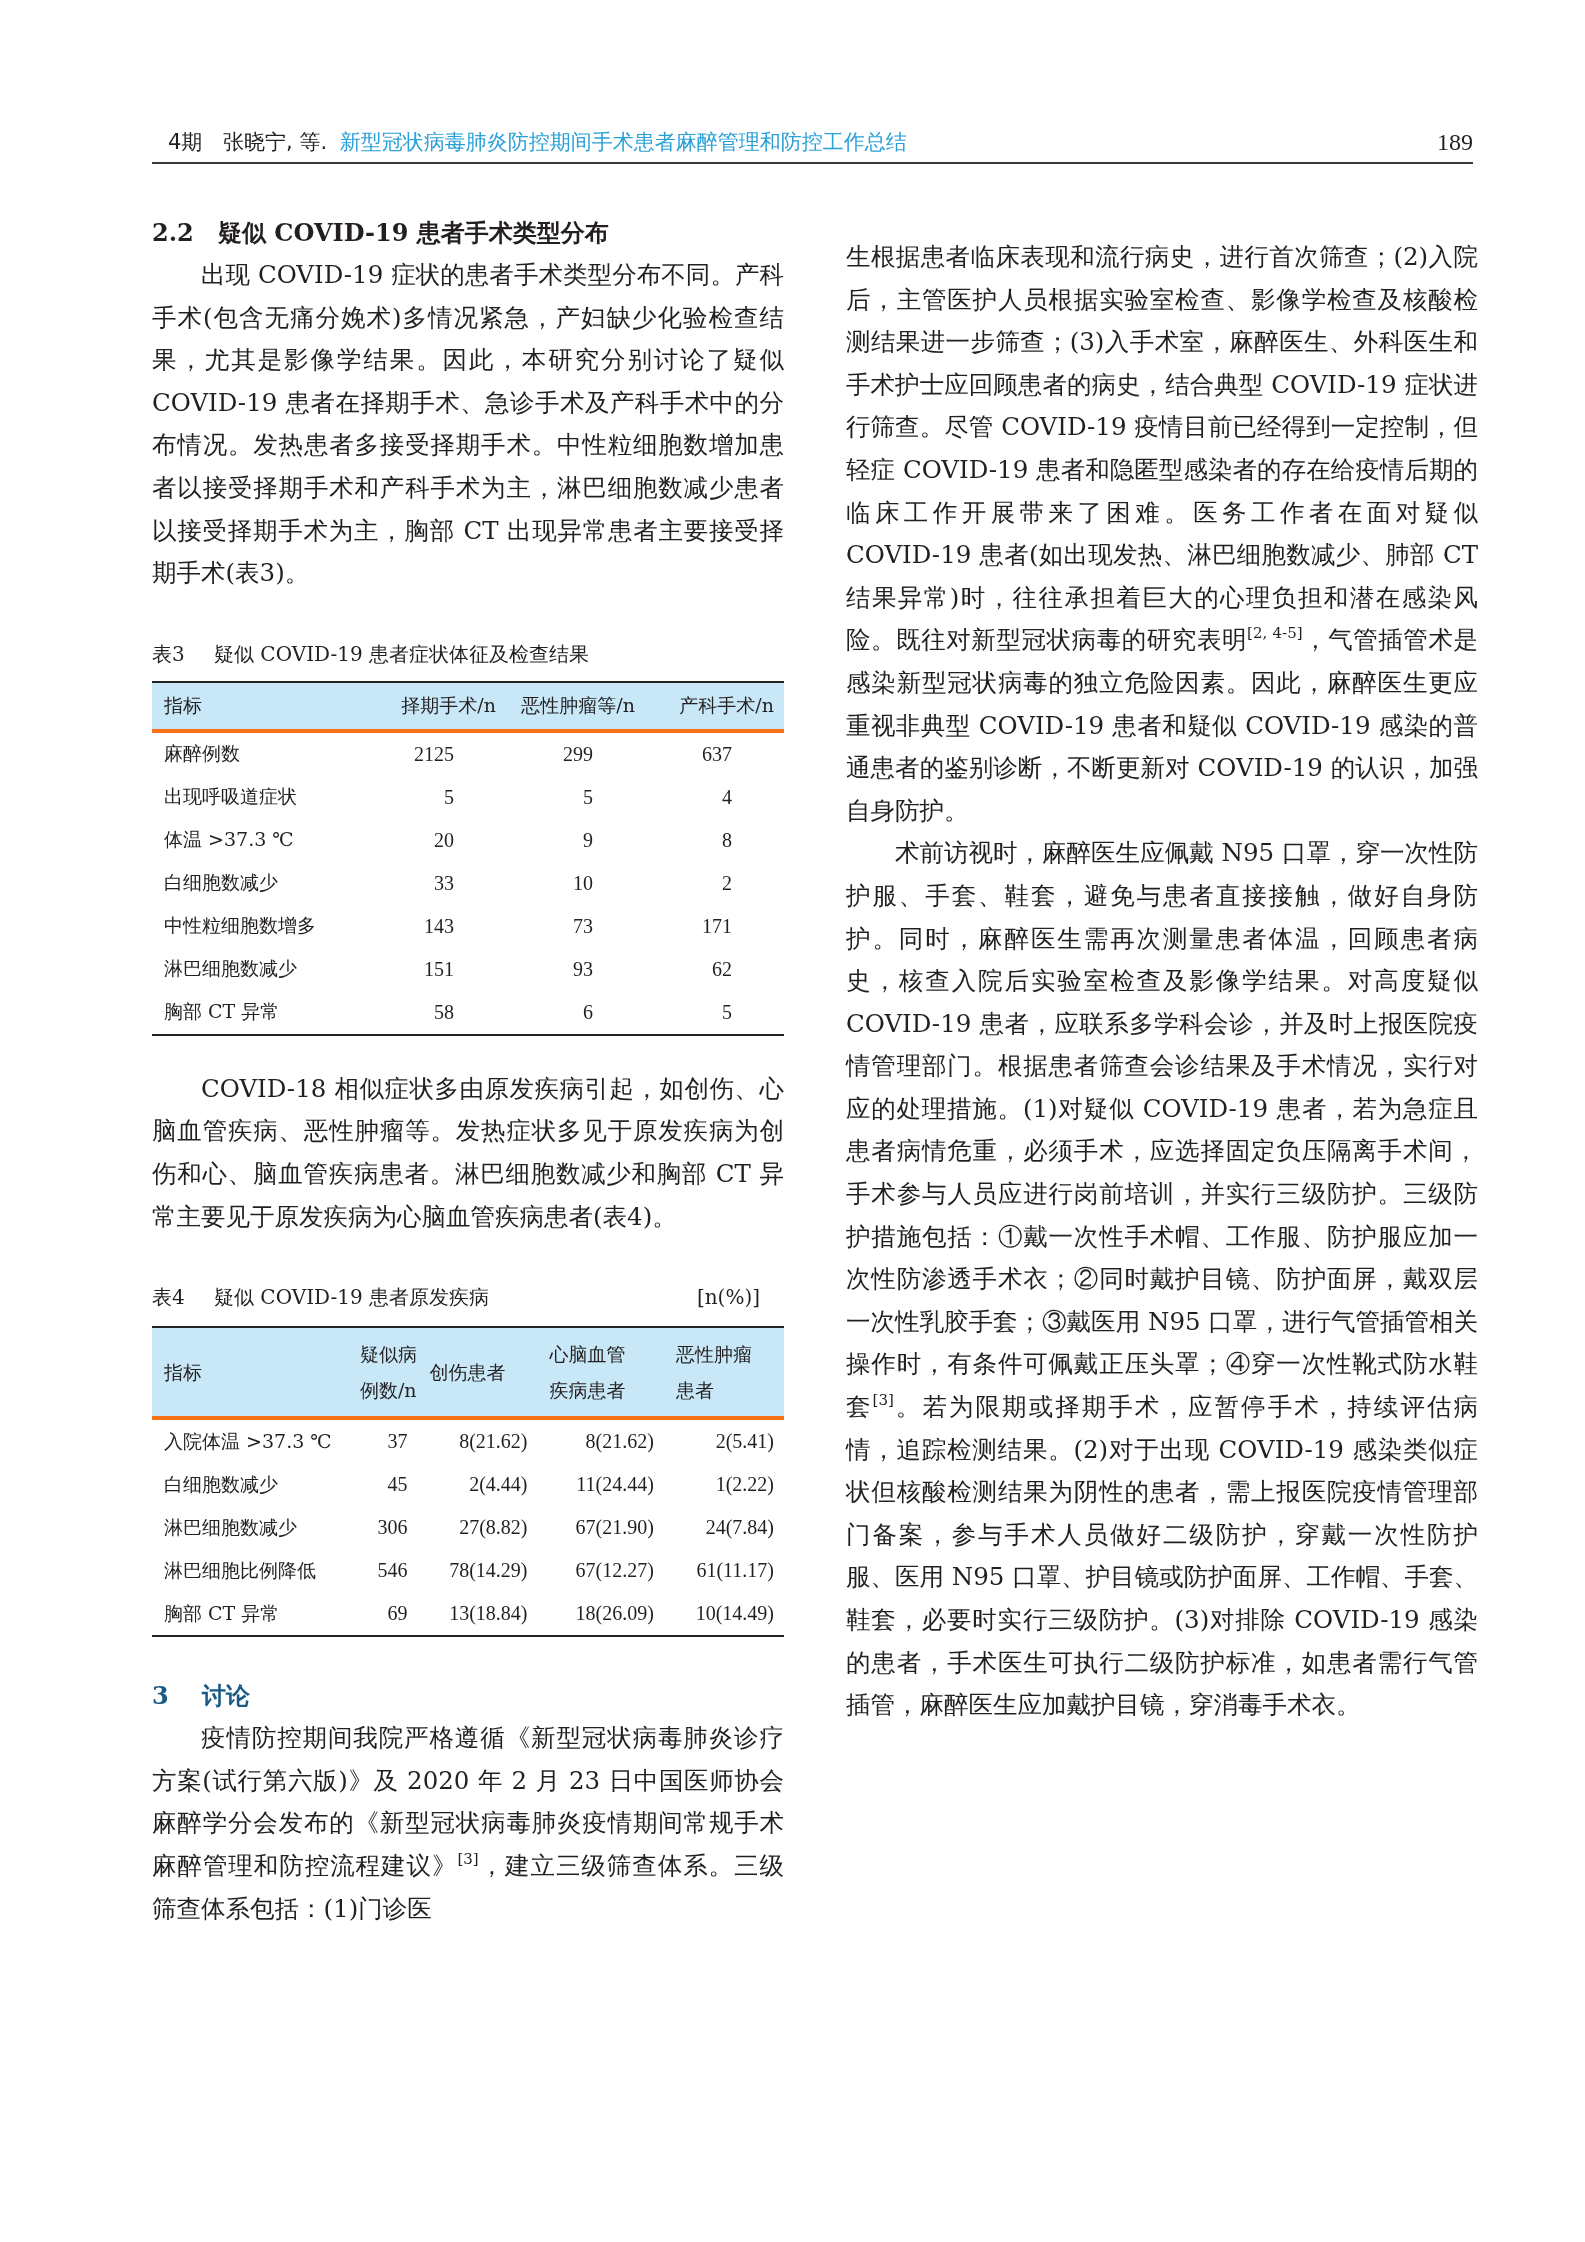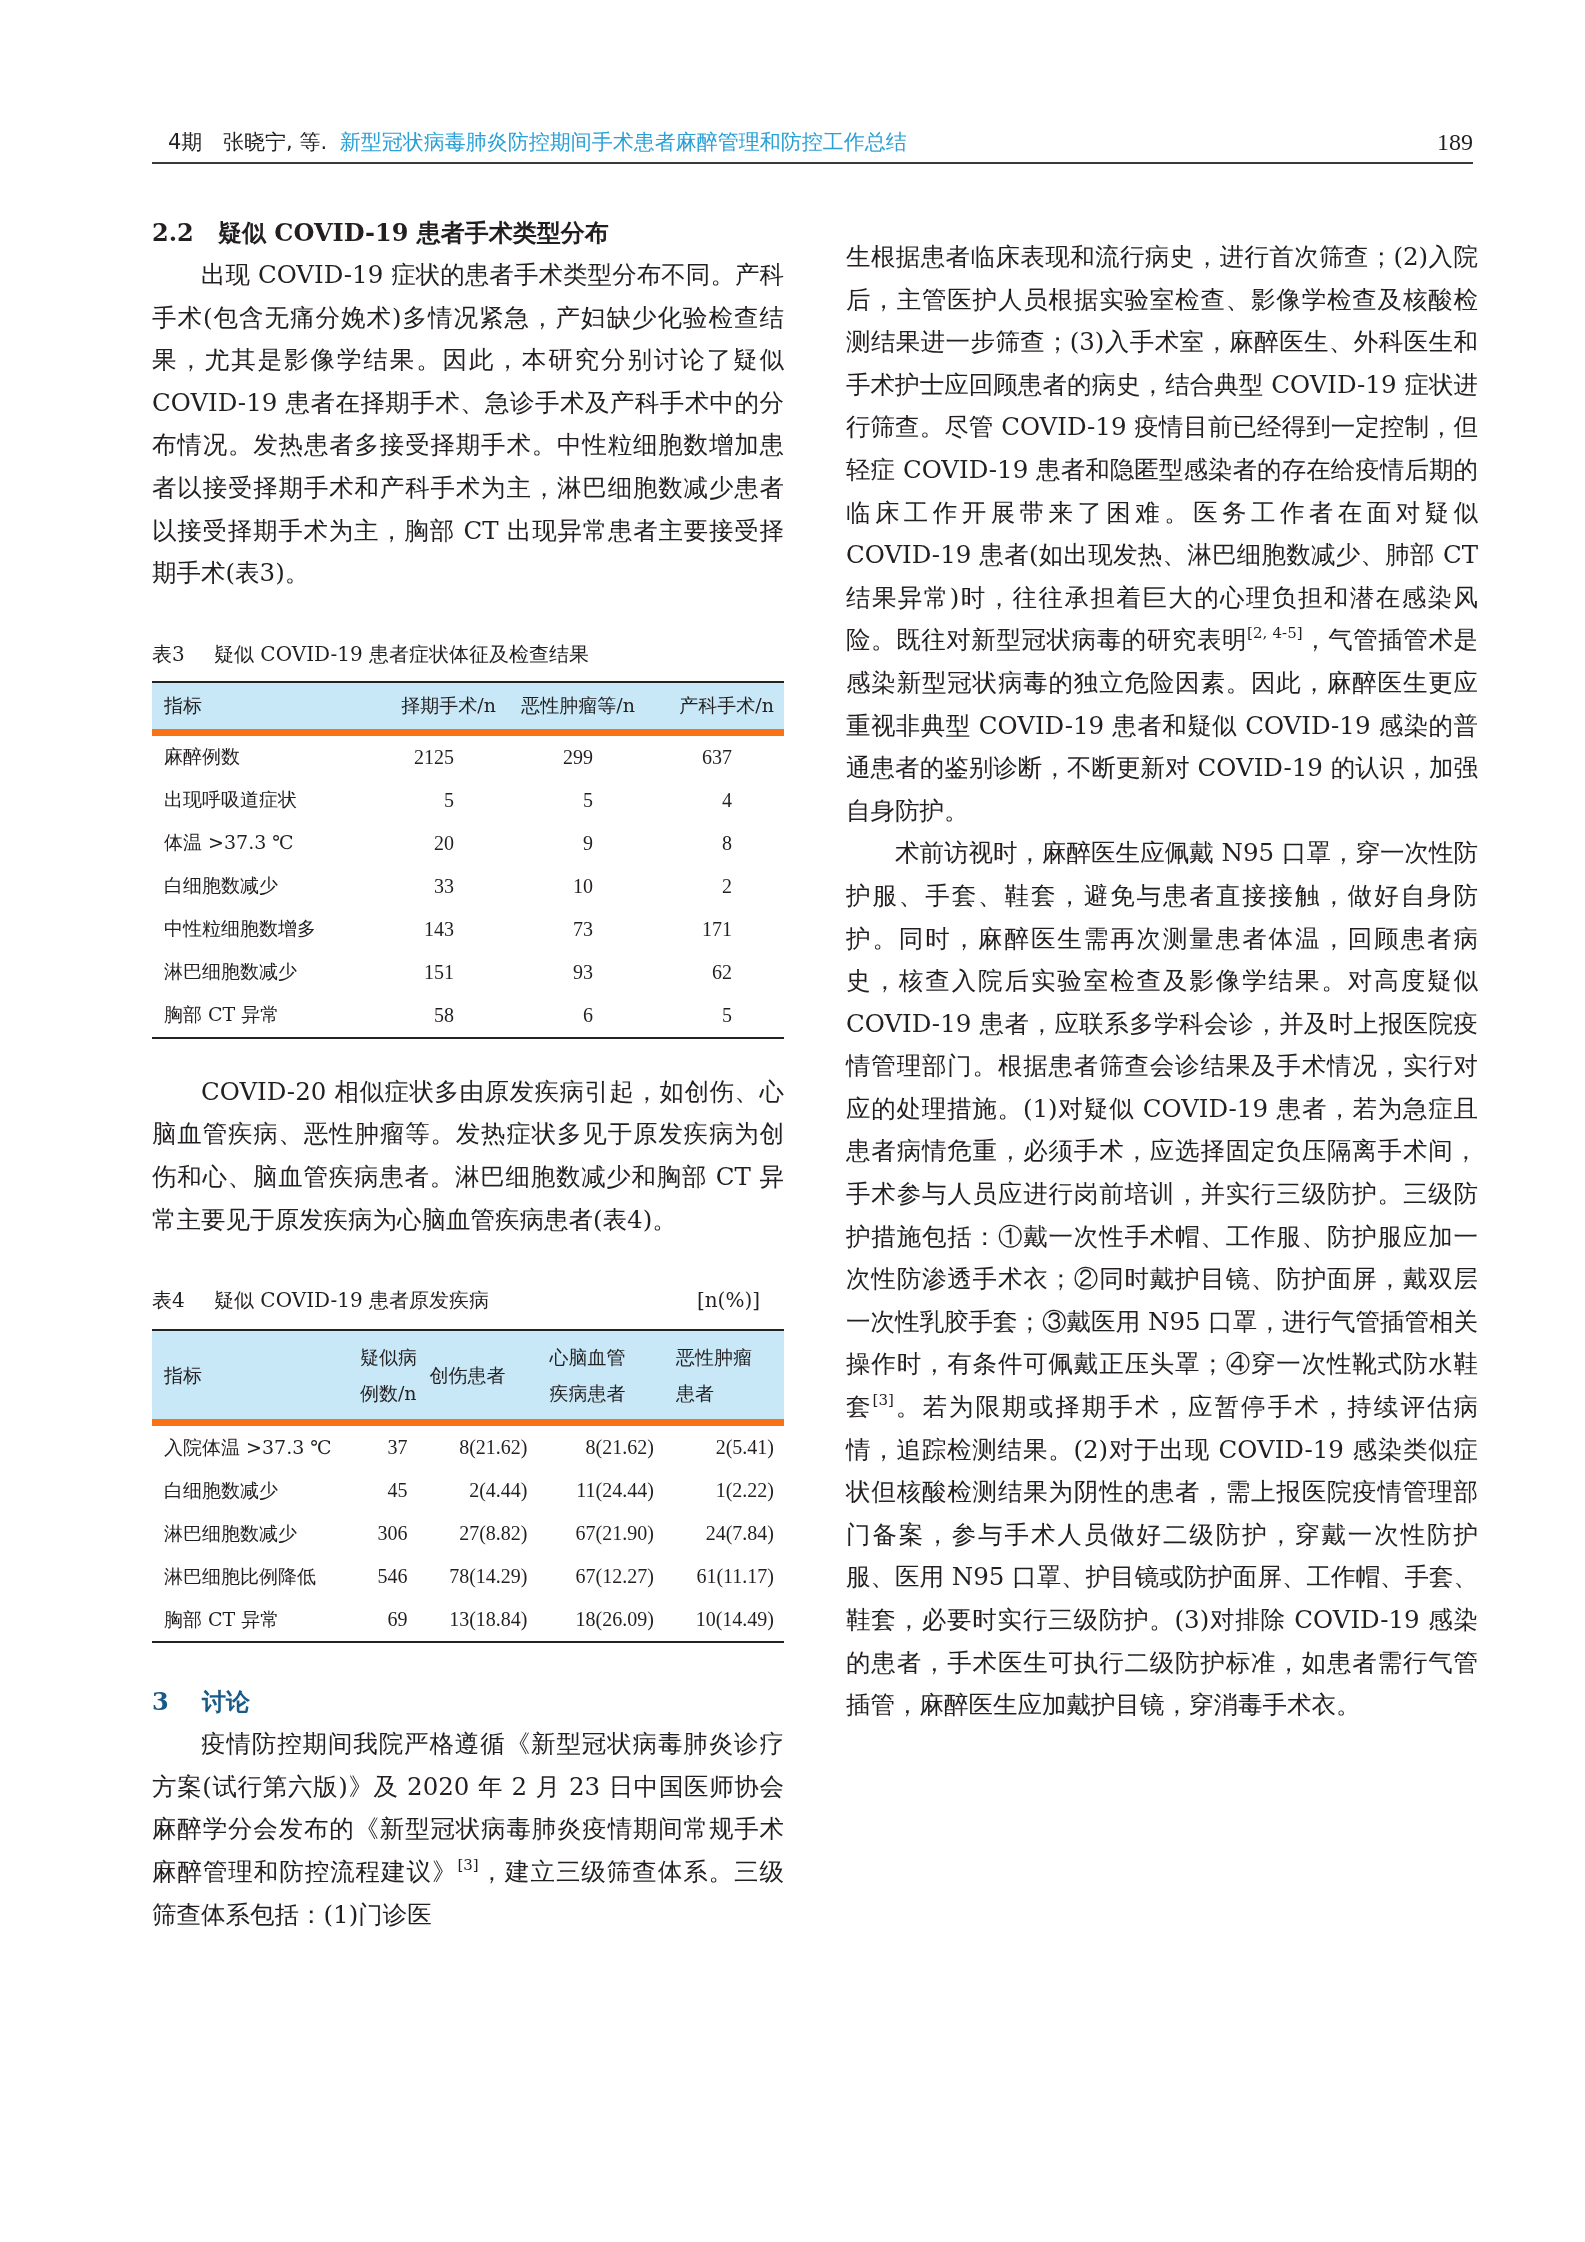--- a/index.html
+++ b/index.html
@@ -46,21 +46,21 @@
   .tcap .unit { position: absolute; right: 24px; top: 0; }
 
   table.data {
     width: 100%; border-collapse: collapse;
     font-family: "Liberation Serif", "DejaVu Serif", serif;
     font-size: 20px;
   }
   table.data thead tr { background: #c8e8f7; }
   table.data thead th {
     font-weight: normal; text-align: left; padding: 0 0 0 12px;
-    border-top: 2.5px solid #222; border-bottom: 7px solid #f97316;
+    border-top: 2.5px solid #222; border-bottom: 4px solid #f97316;
     font-family: "DejaVu Serif", serif; font-size: 19px;
   }
   table.data tbody td { padding: 0 0 0 12px; height: 43px; }
   table.data tbody tr:last-child td { border-bottom: 2.5px solid #222; }
   table.data td.num { text-align: right; padding-right: 0; }
   table.data td.lbl { font-family: "DejaVu Serif", serif; font-size: 19px; }
 
   #t3 thead th { height: 46px; }
   #t3 td.num { padding-right: 0; }
   #t4 thead th { height: 88px; line-height: 36px; }
@@ -143,21 +143,21 @@
         <tr>
           <td class="lbl">胸部 CT 异常</td>
           <td class="num" style="padding-right: 52px;">58</td>
           <td class="num" style="padding-right: 52px;">6</td>
           <td class="num" style="padding-right: 52px;">5</td>
         </tr>
       </tbody>
   </table>
 
   <div style="height:32px"></div>
-  <p class="body indent">COVID-20 相似症状多由原发疾病引起，如创伤、心脑血管疾病、恶性肿瘤等。发热症状多见于原发疾病为创伤和心、脑血管疾病患者。淋巴细胞数减少和胸部 CT 异常主要见于原发疾病为心脑血管疾病患者(表4)。</p>
+  <p class="body indent">COVID-18 相似症状多由原发疾病引起，如创伤、心脑血管疾病、恶性肿瘤等。发热症状多见于原发疾病为创伤和心、脑血管疾病患者。淋巴细胞数减少和胸部 CT 异常主要见于原发疾病为心脑血管疾病患者(表4)。</p>
 
   <div style="height:44px"></div>
   <p class="tcap">
     <span class="tno">表4</span><span>疑似 COVID-19 患者原发疾病</span>
     <span class="unit">[n(%)]</span>
   </p>
   <div style="height:14px"></div>
   <table class="data" id="t4">
     <colgroup>
         <col style="width:31%">

